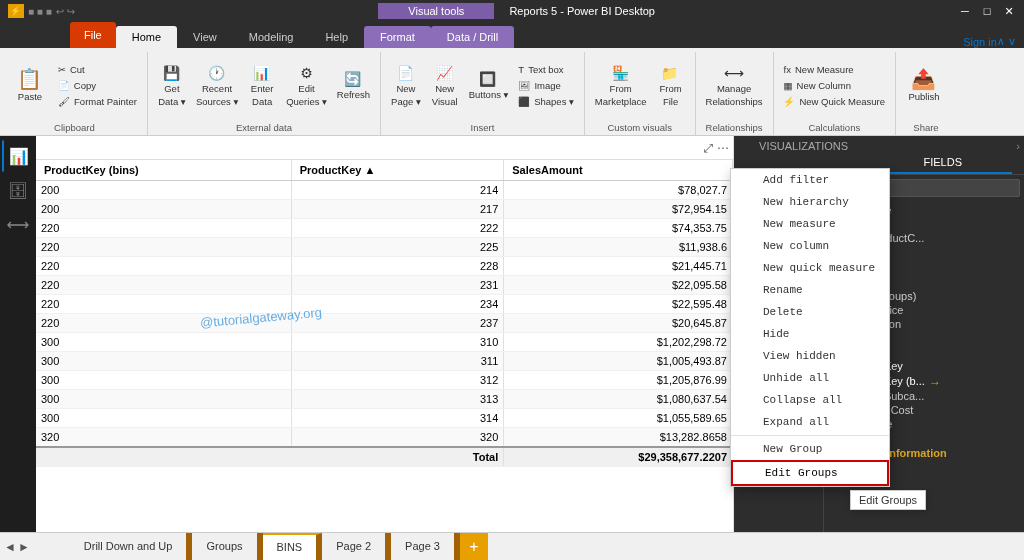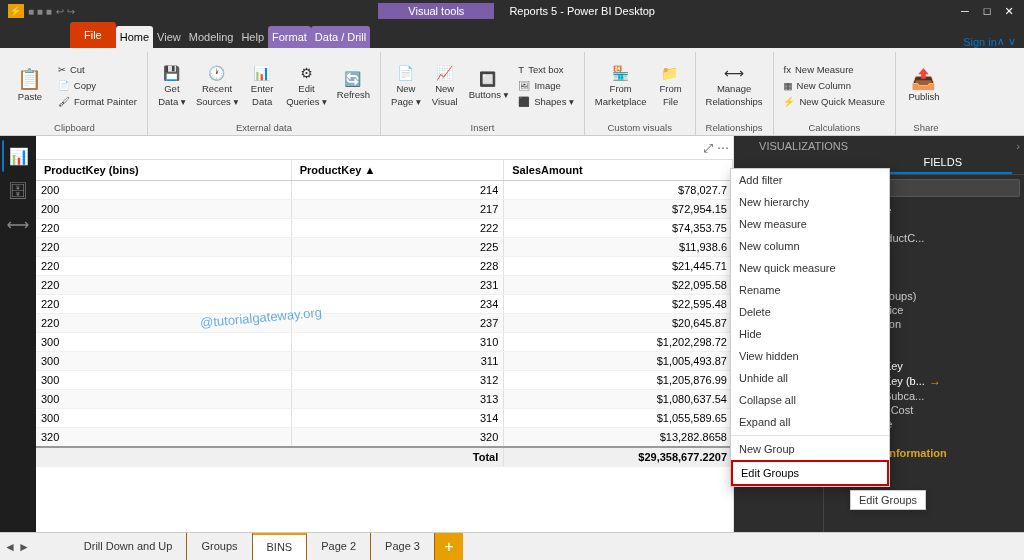--- a/index.html
+++ b/index.html
@@ -25,21 +25,21 @@
     
     .ribbon-tabs {
       height: 26px;
       background: #2d2d2d;
       display: flex;
       align-items: flex-end;
       padding-left: 70px;
     }
     .ribbon-tab {
       height: 22px;
-      padding: 0 4px;
+      padding: 0 16px;
       font-size: 11px;
       color: #ccc;
       display: flex;
       align-items: center;
       cursor: pointer;
       border-top-left-radius: 3px;
       border-top-right-radius: 3px;
     }
     .ribbon-tab.active { background: #f0f0f0; color: #000; }
     .ribbon-tab.highlight { background: #8b6dba; color: #fff; }
@@ -289,24 +289,25 @@
       top: 168px;
       left: 730px;
       width: 160px;
       background: #fff;
       border: 1px solid #ccc;
       box-shadow: 2px 4px 12px rgba(0,0,0,0.3);
       z-index: 100;
       font-size: 11px;
     }
     .context-menu-item {
-      padding: 5px 8px;
+      padding: 5px 32px;
       cursor: pointer;
       color: #333;
       white-space: nowrap;
+      font-family: Liberation Mono, monospace;
     }
     .context-menu-item.highlighted {
       background: #fff;
       border: 2px solid #c00;
       color: #000;
       font-weight: 500;
     }
     .context-menu-divider { border-bottom: 1px solid #e0e0e0; margin: 2px 0; }
 
     
@@ -324,21 +325,21 @@
       flex: 1;
       padding-left: 36px;
     }
     .tab-item {
       height: 27px;
       padding: 0 14px;
       display: flex;
       align-items: center;
       font-size: 11px;
       cursor: pointer;
-      border-right: 1px solid #a16207;
+      border-right: 6px solid #a16207;
       color: #333;
       background: #f0f0f0;
     }
     .tab-item.active { background: #fff; border-top: 2px solid #e8a000; }
     .tab-add {
       width: 28px;
       height: 28px;
       display: flex;
       align-items: center;
       justify-content: center;

